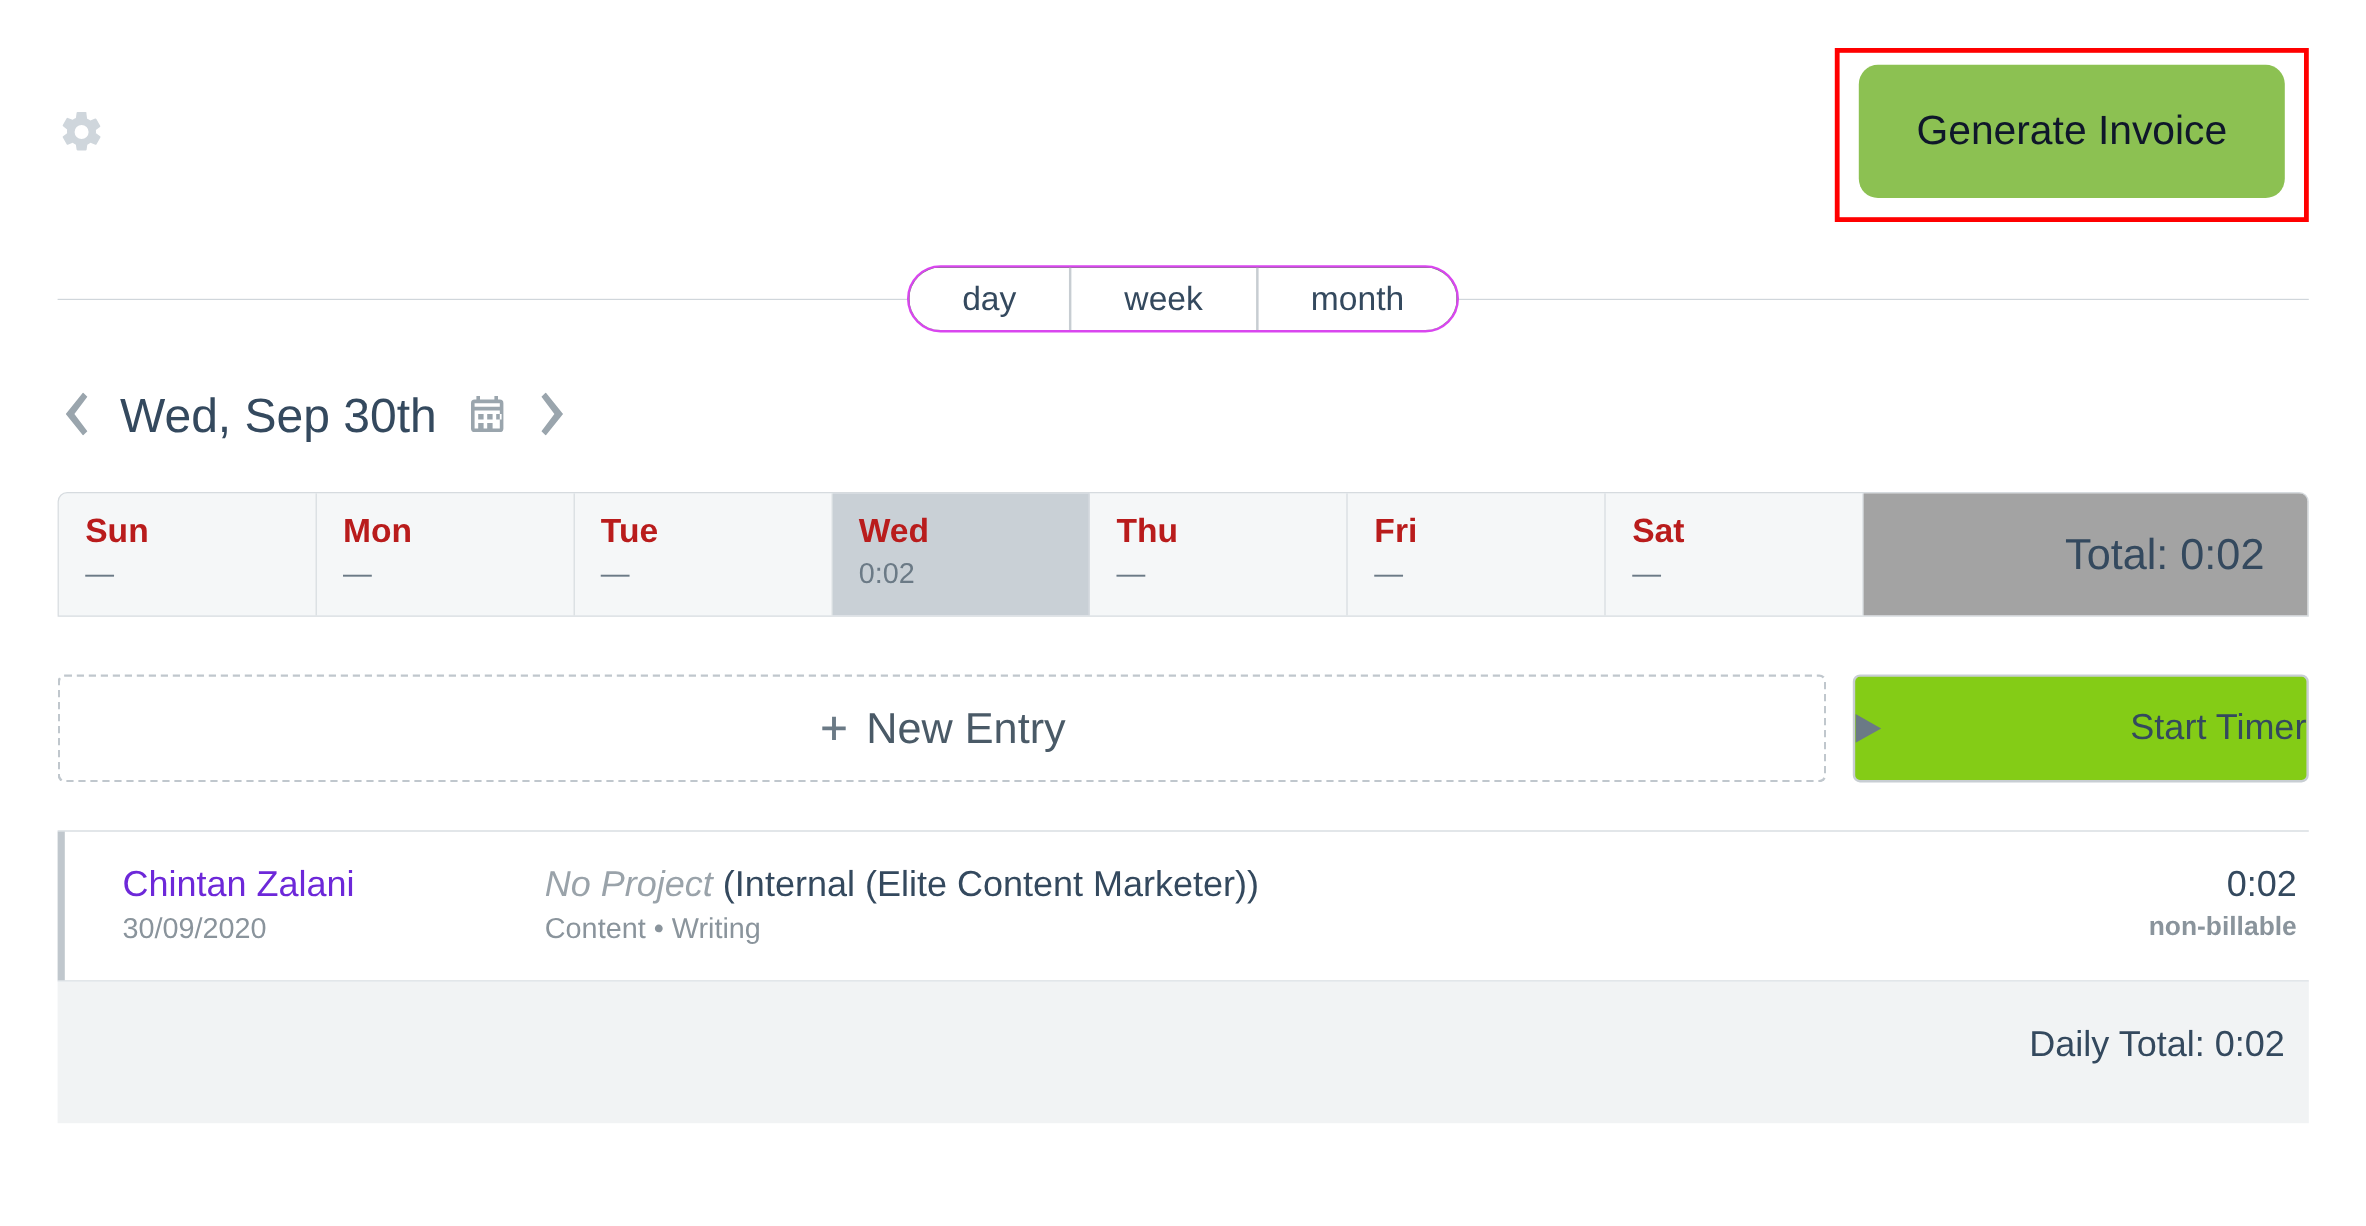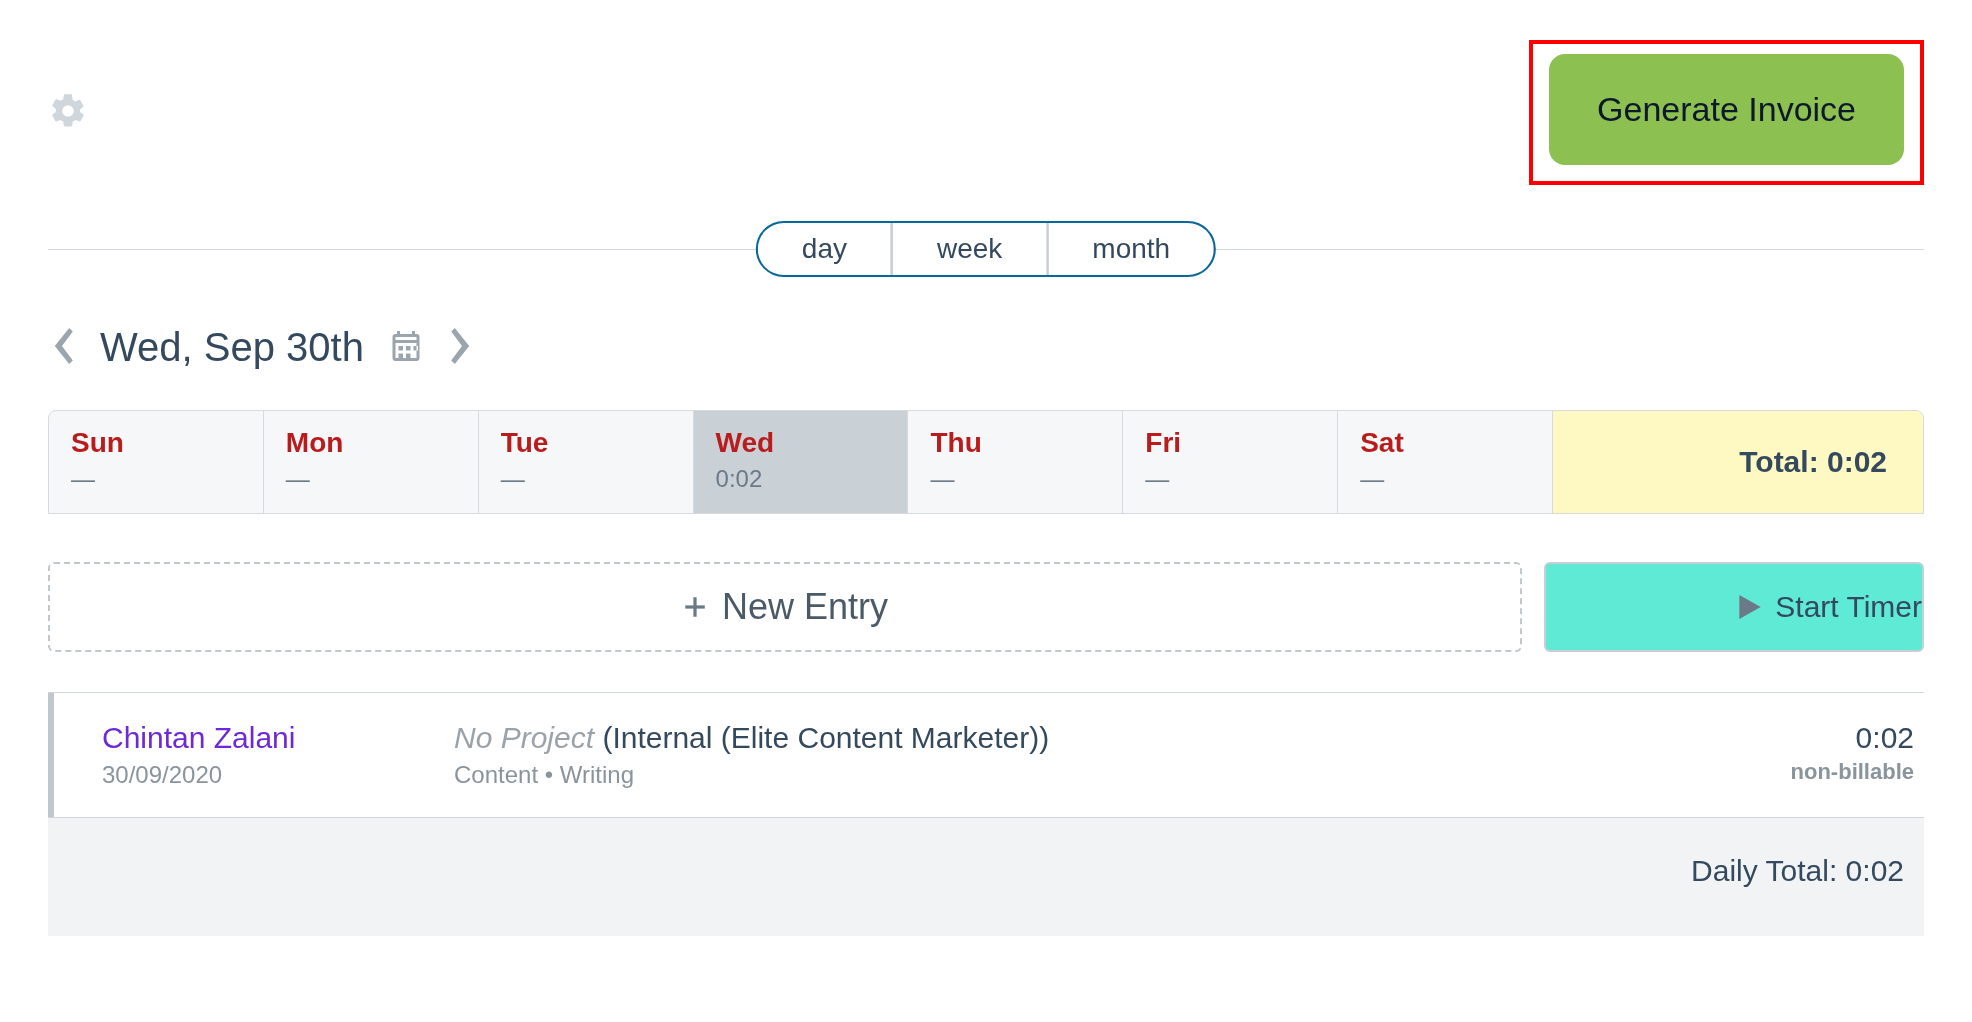--- a/index.html
+++ b/index.html
@@ -6,39 +6,39 @@
   html, body { width: 1972px; height: 1022px; font-family: -apple-system, BlinkMacSystemFont, "Segoe UI", Helvetica, Arial, sans-serif; color: #34495e; background:#fff; }
   .wrap { padding: 40px 48px 0 48px; }
   .header-row { display:flex; align-items:center; justify-content:space-between; }
   .title-wrap { display:flex; align-items:center; gap:16px; }
   .page-title { font-size:56px; font-weight:400; color:#2c3e50; }
   .gear-icon svg { width:40px; height:40px; fill:#cfd6dc; }
   .invoice-highlight { border:4px solid #ff0000; padding:10px 16px 16px 16px; }
   .invoice-btn { background:#8cc152; color:#0f172a; font-size:34px; font-weight:400; padding:36px 48px; border:none; border-radius:16px; cursor:pointer; }
   .divider-row { position:relative; margin-top:36px; margin-bottom:48px; height:56px; }
   .divider-line { position:absolute; left:0; right:0; top:50%; height:1px; background:#d0d6db; }
-  .view-toggle { position:absolute; left:50%; top:0; transform:translateX(-50%); display:flex; background:#404040; border:2px solid #0369a1; border-radius:28px; overflow:hidden; }
+  .view-toggle { position:absolute; left:50%; top:0; transform:translateX(-50%); display:flex; background:#404040; border:2px solid #d946ef; border-radius:28px; overflow:hidden; }
   .view-toggle button { background:#fff; border:none; padding:10px 44px; font-size:28px; color:#34495e; cursor:pointer; }
   .view-toggle button + button { border-left:2px solid #c7cdd2; }
   .date-nav { display:flex; align-items:center; gap:24px; margin-bottom:40px; }
   .nav-arrow { cursor:pointer; }
   .nav-arrow svg { width:28px; height:36px; fill:#9aa5ad; }
   .current-date { font-size:40px; color:#34495e; font-weight:400; }
   .cal-icon svg { width:36px; height:36px; fill:#9aa5ad; }
   .week-grid { display:flex; border:1px solid #d6dbdf; border-radius:8px 8px 0 0; overflow:hidden; background:#f5f7f8; }
   .day-cell { flex:1; padding:16px 22px 20px 22px; border-right:1px solid #d6dbdf; cursor:pointer; }
   .day-cell:last-of-type { border-right:none; }
   .day-cell.selected { background:#c9d0d6; }
   .day-label { font-size:28px; font-weight:700; color:#b91c1c; margin-bottom:6px; }
   .day-value { font-size:24px; color:#6b7a86; }
-  .total-cell { width:370px; display:flex; align-items:center; justify-content:flex-end; padding-right:36px; font-size:30px; color:#34495e; background:#fef9c3;font-weight:bold; }
+  .total-cell { width:370px; display:flex; align-items:center; justify-content:flex-end; padding-right:36px; font-size:36px; color:#34495e; background:#a3a3a3; }
   .entry-row { display:flex; gap:22px; margin-top:48px; align-items:stretch; }
   .new-entry { flex:1; border:2px dashed #c0c7cd; border-radius:6px; display:flex; align-items:center; justify-content:center; gap:14px; font-size:36px; color:#4a5a67; padding:22px 0; cursor:pointer; }
   .new-entry svg { width:26px; height:26px; stroke:#6b7a86; stroke-width:3; }
-  .start-timer { width:380px; border:2px solid #c8ced3; border-radius:6px; display:flex; align-items:center; justify-content:flex-end; gap:14px; font-size:30px; color:#34495e; cursor:pointer; background:#5eead4; }
+  .start-timer { width:380px; border:2px solid #c8ced3; border-radius:6px; display:flex; align-items:center; justify-content:space-between; gap:14px; font-size:30px; color:#34495e; cursor:pointer; background:#84cc16; }
   .start-timer svg { width:22px; height:24px; fill:#6b7a86; }
   .sep { height:1px; background:#d0d6db; margin-top:40px; }
   .log-row { display:flex; padding:28px 0 28px 0; border-left:6px solid #c0c7cd; margin-top:0; }
   .log-col1 { width:400px; padding-left:48px; }
   .log-person { font-size:30px; color:#6d28d9; margin-bottom:6px; }
   .log-date { font-size:24px; color:#8a949c; }
   .log-col2 { flex:1; }
   .log-proj-row { font-size:30px; color:#34495e; margin-bottom:6px; }
   .no-project { font-style:italic; color:#9aa3aa; }
   .log-tags { font-size:24px; color:#8a949c; }

